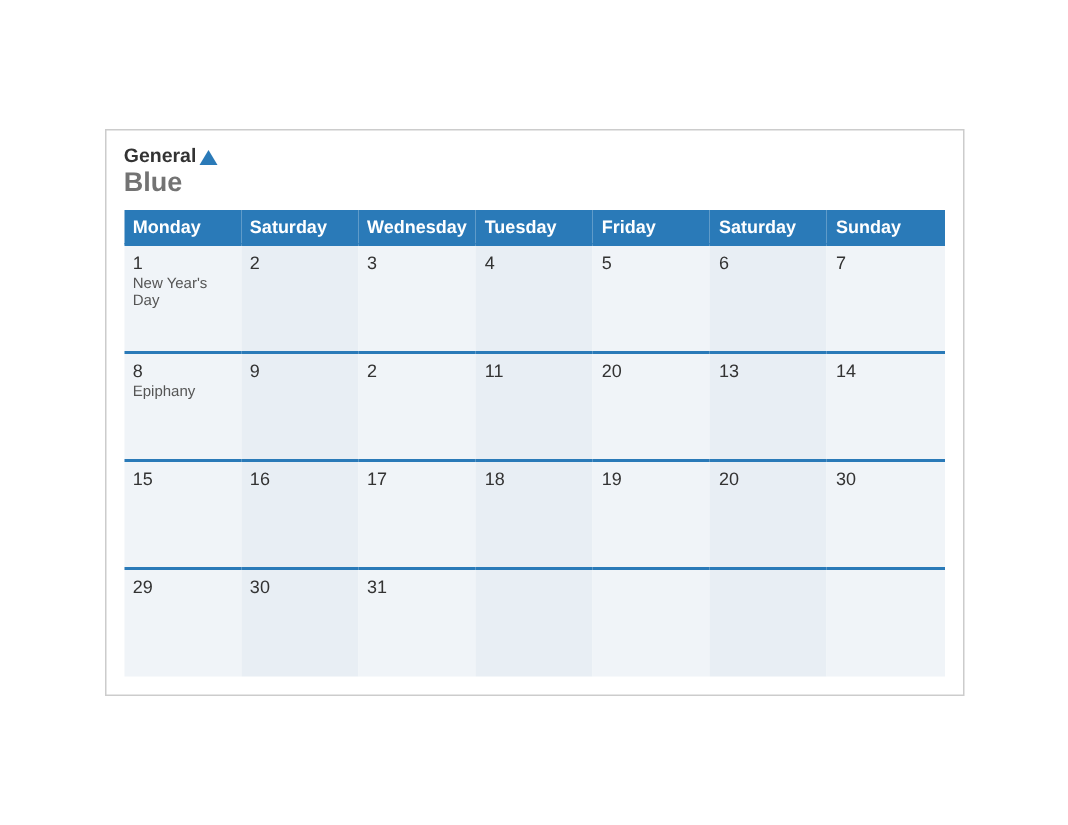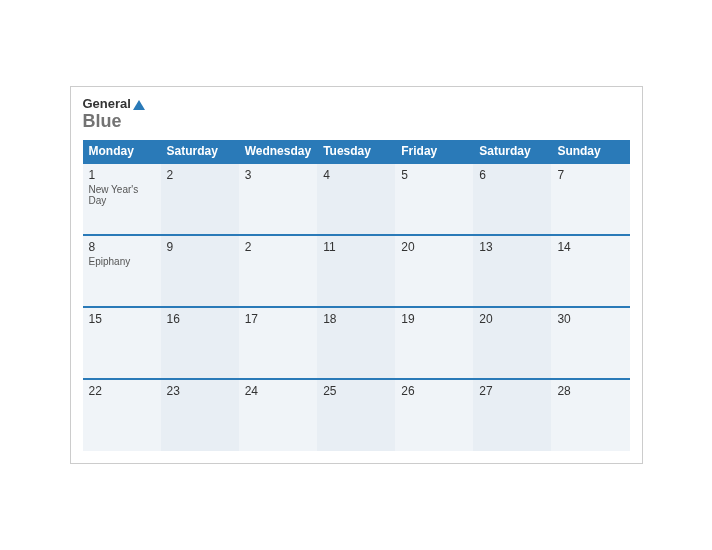--- a/index.html
+++ b/index.html
@@ -196,36 +196,28 @@
           </td>
           <td>
             <span class="day-number">20</span>
           </td>
           <td>
             <span class="day-number">30</span>
           </td>
         </tr>
         <tr>
           <td>
-            <span class="day-number">22</span>
-          </td>
-          <td>
-            <span class="day-number">23</span>
-          </td>
-          <td>
-            <span class="day-number">24</span>
-          </td>
-          <td>
-            <span class="day-number">25</span>
-          </td>
-          <td>
-            <span class="day-number">26</span>
-          </td>
-          <td>
-            <span class="day-number">27</span>
-          </td>
-          <td>
-            <span class="day-number">28</span>
-          </td>
+            <span class="day-number">29</span>
+          </td>
+          <td>
+            <span class="day-number">30</span>
+          </td>
+          <td>
+            <span class="day-number">31</span>
+          </td>
+          <td></td>
+          <td></td>
+          <td></td>
+          <td></td>
         </tr>
       </tbody>
   </table>
 </div>
 
 </body></html>

